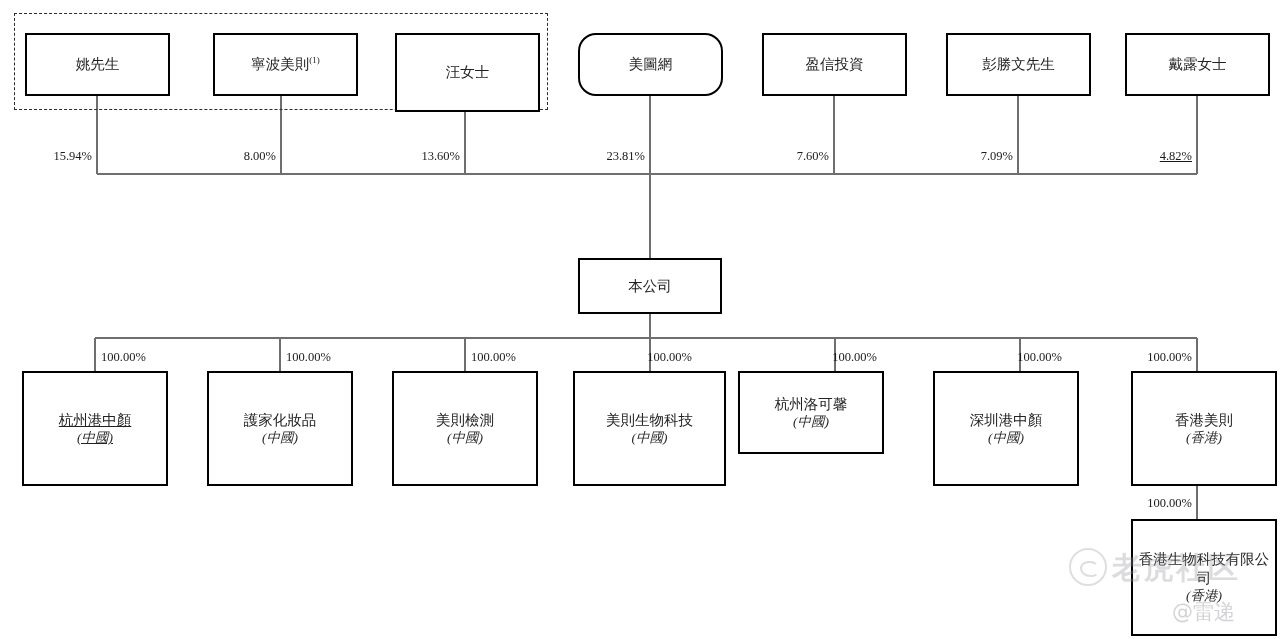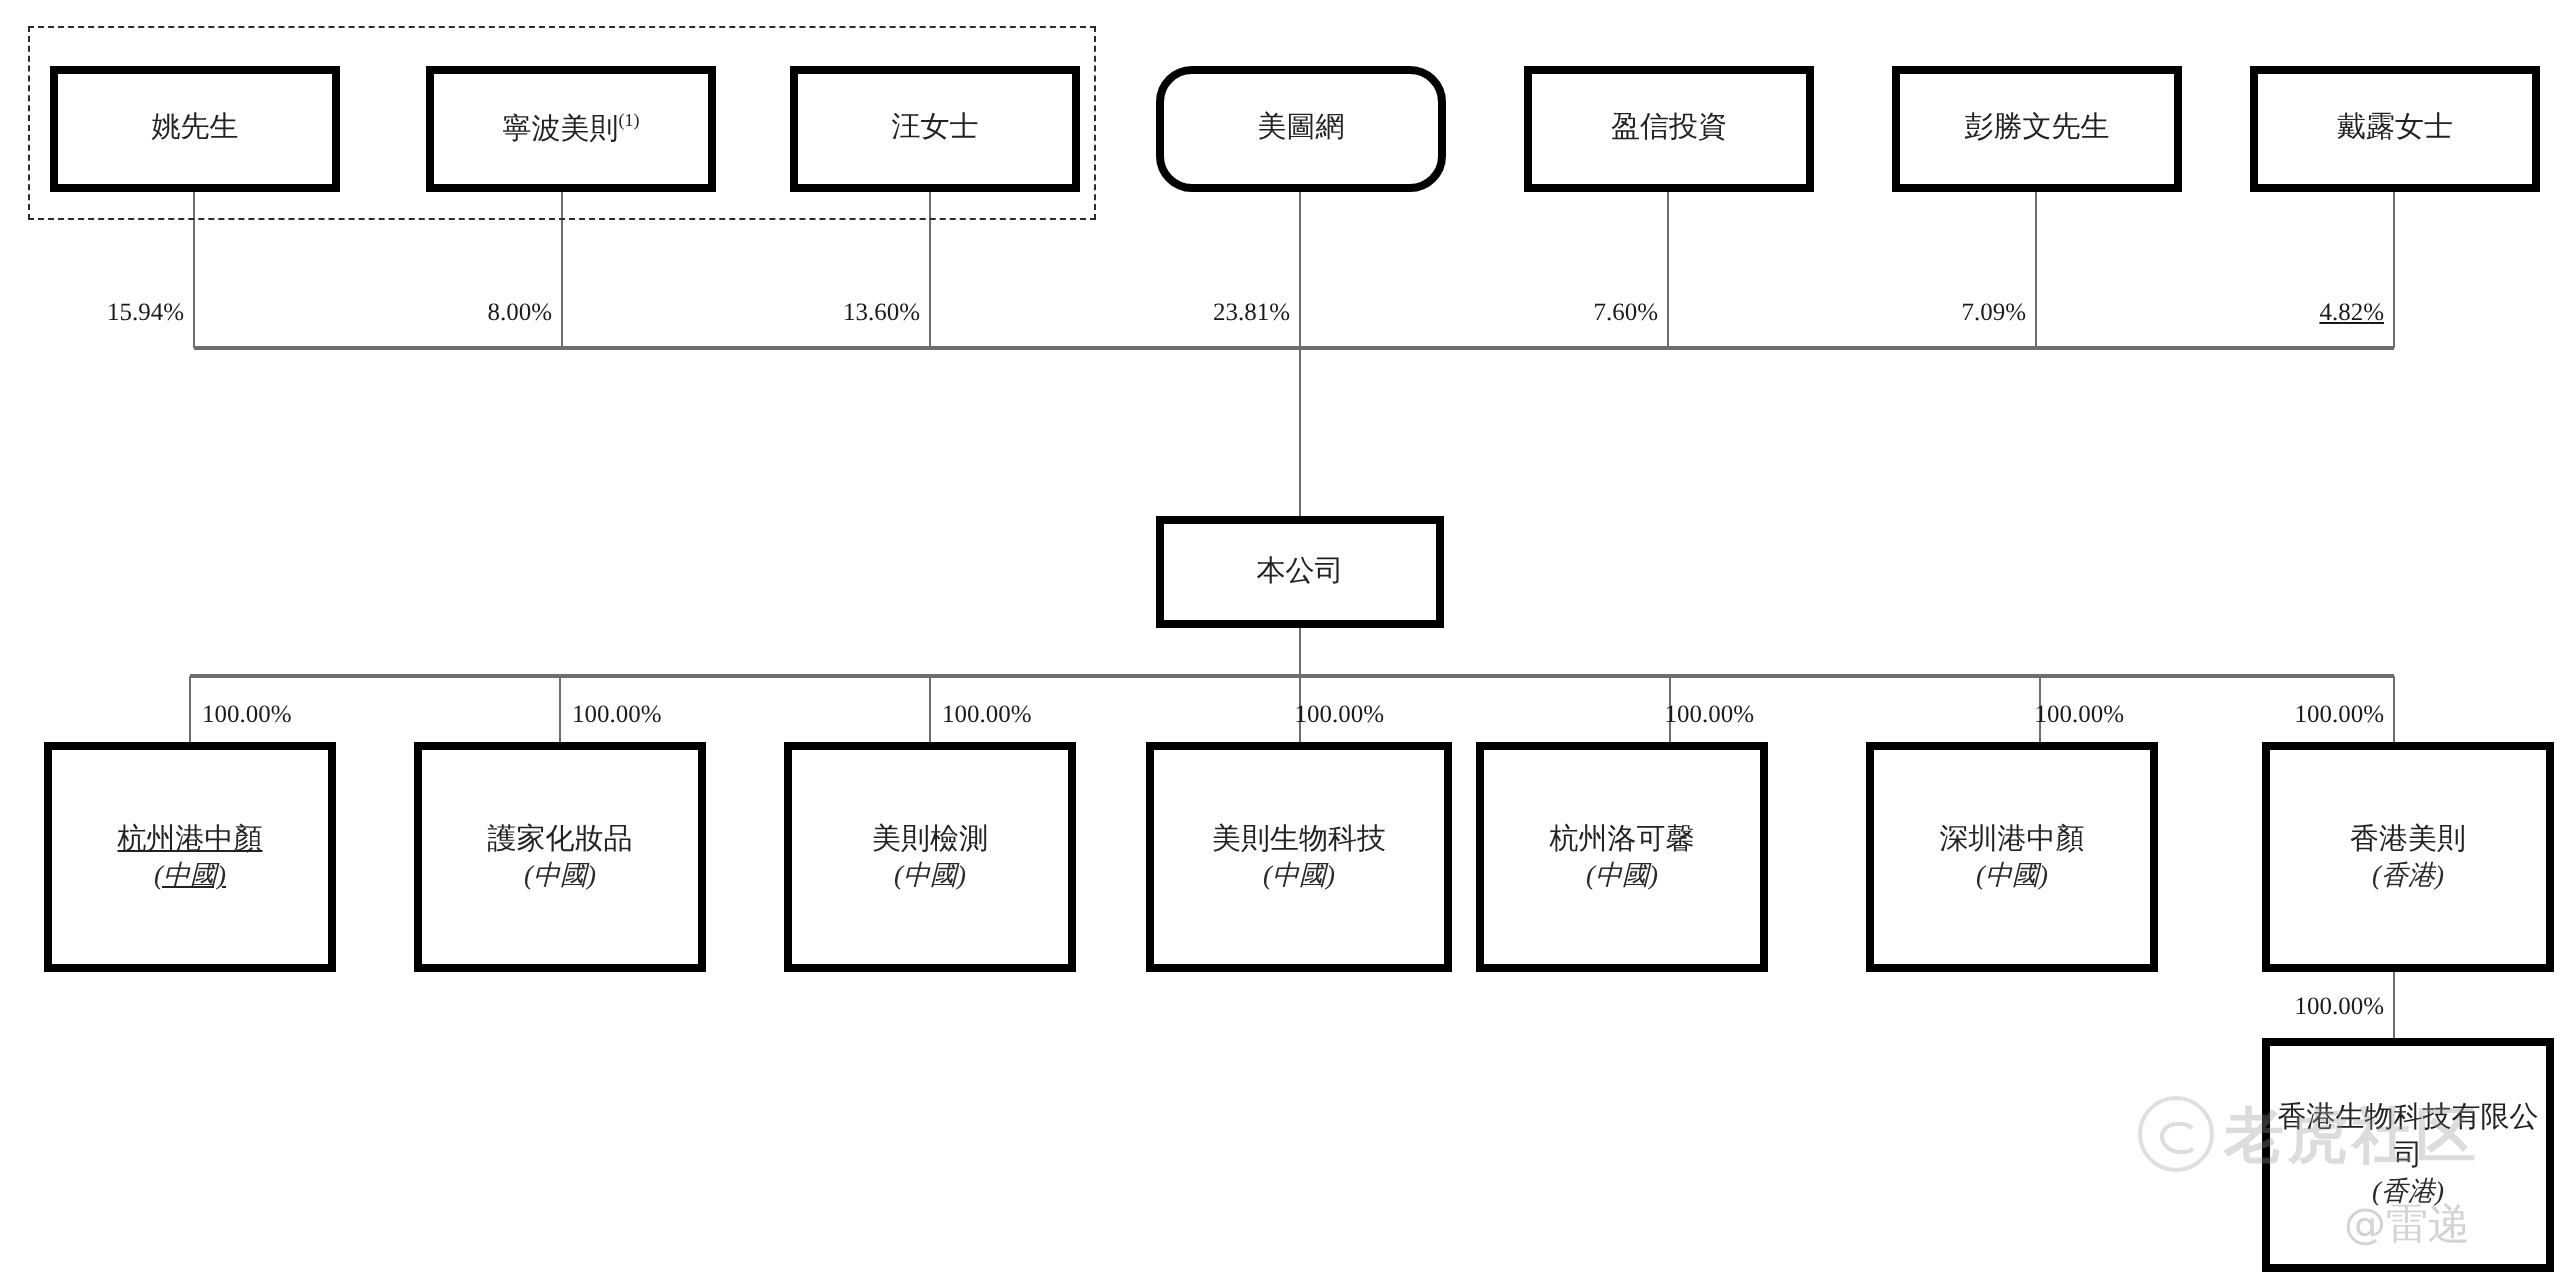--- a/index.html
+++ b/index.html
@@ -5,21 +5,21 @@
   html,body{margin:0;padding:0;background:#ffffff;}
   body{
     width:1280px;height:639px;position:relative;overflow:hidden;
     font-family:"Liberation Serif","DejaVu Serif",serif;
     color:#1a1a1a;
   }
   #chart{position:absolute;left:0;top:0;width:1280px;height:639px;}
 
   .node{
     position:absolute;box-sizing:border-box;
-    border:4px solid #000000;background:#ffffff;
+    border:2px solid #000000;background:#ffffff;
     display:flex;flex-direction:column;
     align-items:center;justify-content:center;
     text-align:center;line-height:1.28;
     font-size:14.5px;color:#222;
   }
   .node .nm{display:block;white-space:nowrap;}
   .node .loc{display:block;font-style:italic;font-size:13.5px;color:#2a2a2a;}
   .node .sup{font-size:9px;vertical-align:super;}
 
   .group-dash{
@@ -93,21 +93,21 @@
   </svg>
 
   <div class="group-dash" style="left:14px;top:13px;width:534px;height:97px;"></div>
 
   <div class="node" style="left:25px;top:33px;width:145px;height:63px;">
     <span class="nm">姚先生</span>
   </div>
   <div class="node" style="left:213px;top:33px;width:145px;height:63px;">
     <span class="nm"><span>寧波美則</span><span class="sup">(1)</span></span>
   </div>
-  <div class="node" style="left:395px;top:33px;width:145px;height:63px;">
+  <div class="node" style="left:395px;top:33px;width:145px;height:79px;">
     <span class="nm">汪女士</span>
   </div>
   <div class="node" style="left:578px;top:33px;width:145px;height:63px;border-radius:18px;">
     <span class="nm">美圖網</span>
   </div>
   <div class="node" style="left:762px;top:33px;width:145px;height:63px;">
     <span class="nm">盈信投資</span>
   </div>
   <div class="node" style="left:946px;top:33px;width:145px;height:63px;">
     <span class="nm">彭勝文先生</span>
@@ -145,21 +145,21 @@
     <span class="loc">(中國)</span>
   </div>
   <div class="node" style="left:392px;top:371px;width:146px;height:115px;">
     <span class="nm">美則檢測</span>
     <span class="loc">(中國)</span>
   </div>
   <div class="node" style="left:573px;top:371px;width:153px;height:115px;">
     <span class="nm">美則生物科技</span>
     <span class="loc">(中國)</span>
   </div>
-  <div class="node" style="left:738px;top:371px;width:146px;height:115px;">
+  <div class="node" style="left:738px;top:371px;width:146px;height:83px;">
     <span class="nm">杭州洛可馨</span>
     <span class="loc">(中國)</span>
   </div>
   <div class="node" style="left:933px;top:371px;width:146px;height:115px;">
     <span class="nm">深圳港中顏</span>
     <span class="loc">(中國)</span>
   </div>
   <div class="node" style="left:1131px;top:371px;width:146px;height:115px;">
     <span class="nm">香港美則</span>
     <span class="loc">(香港)</span>

